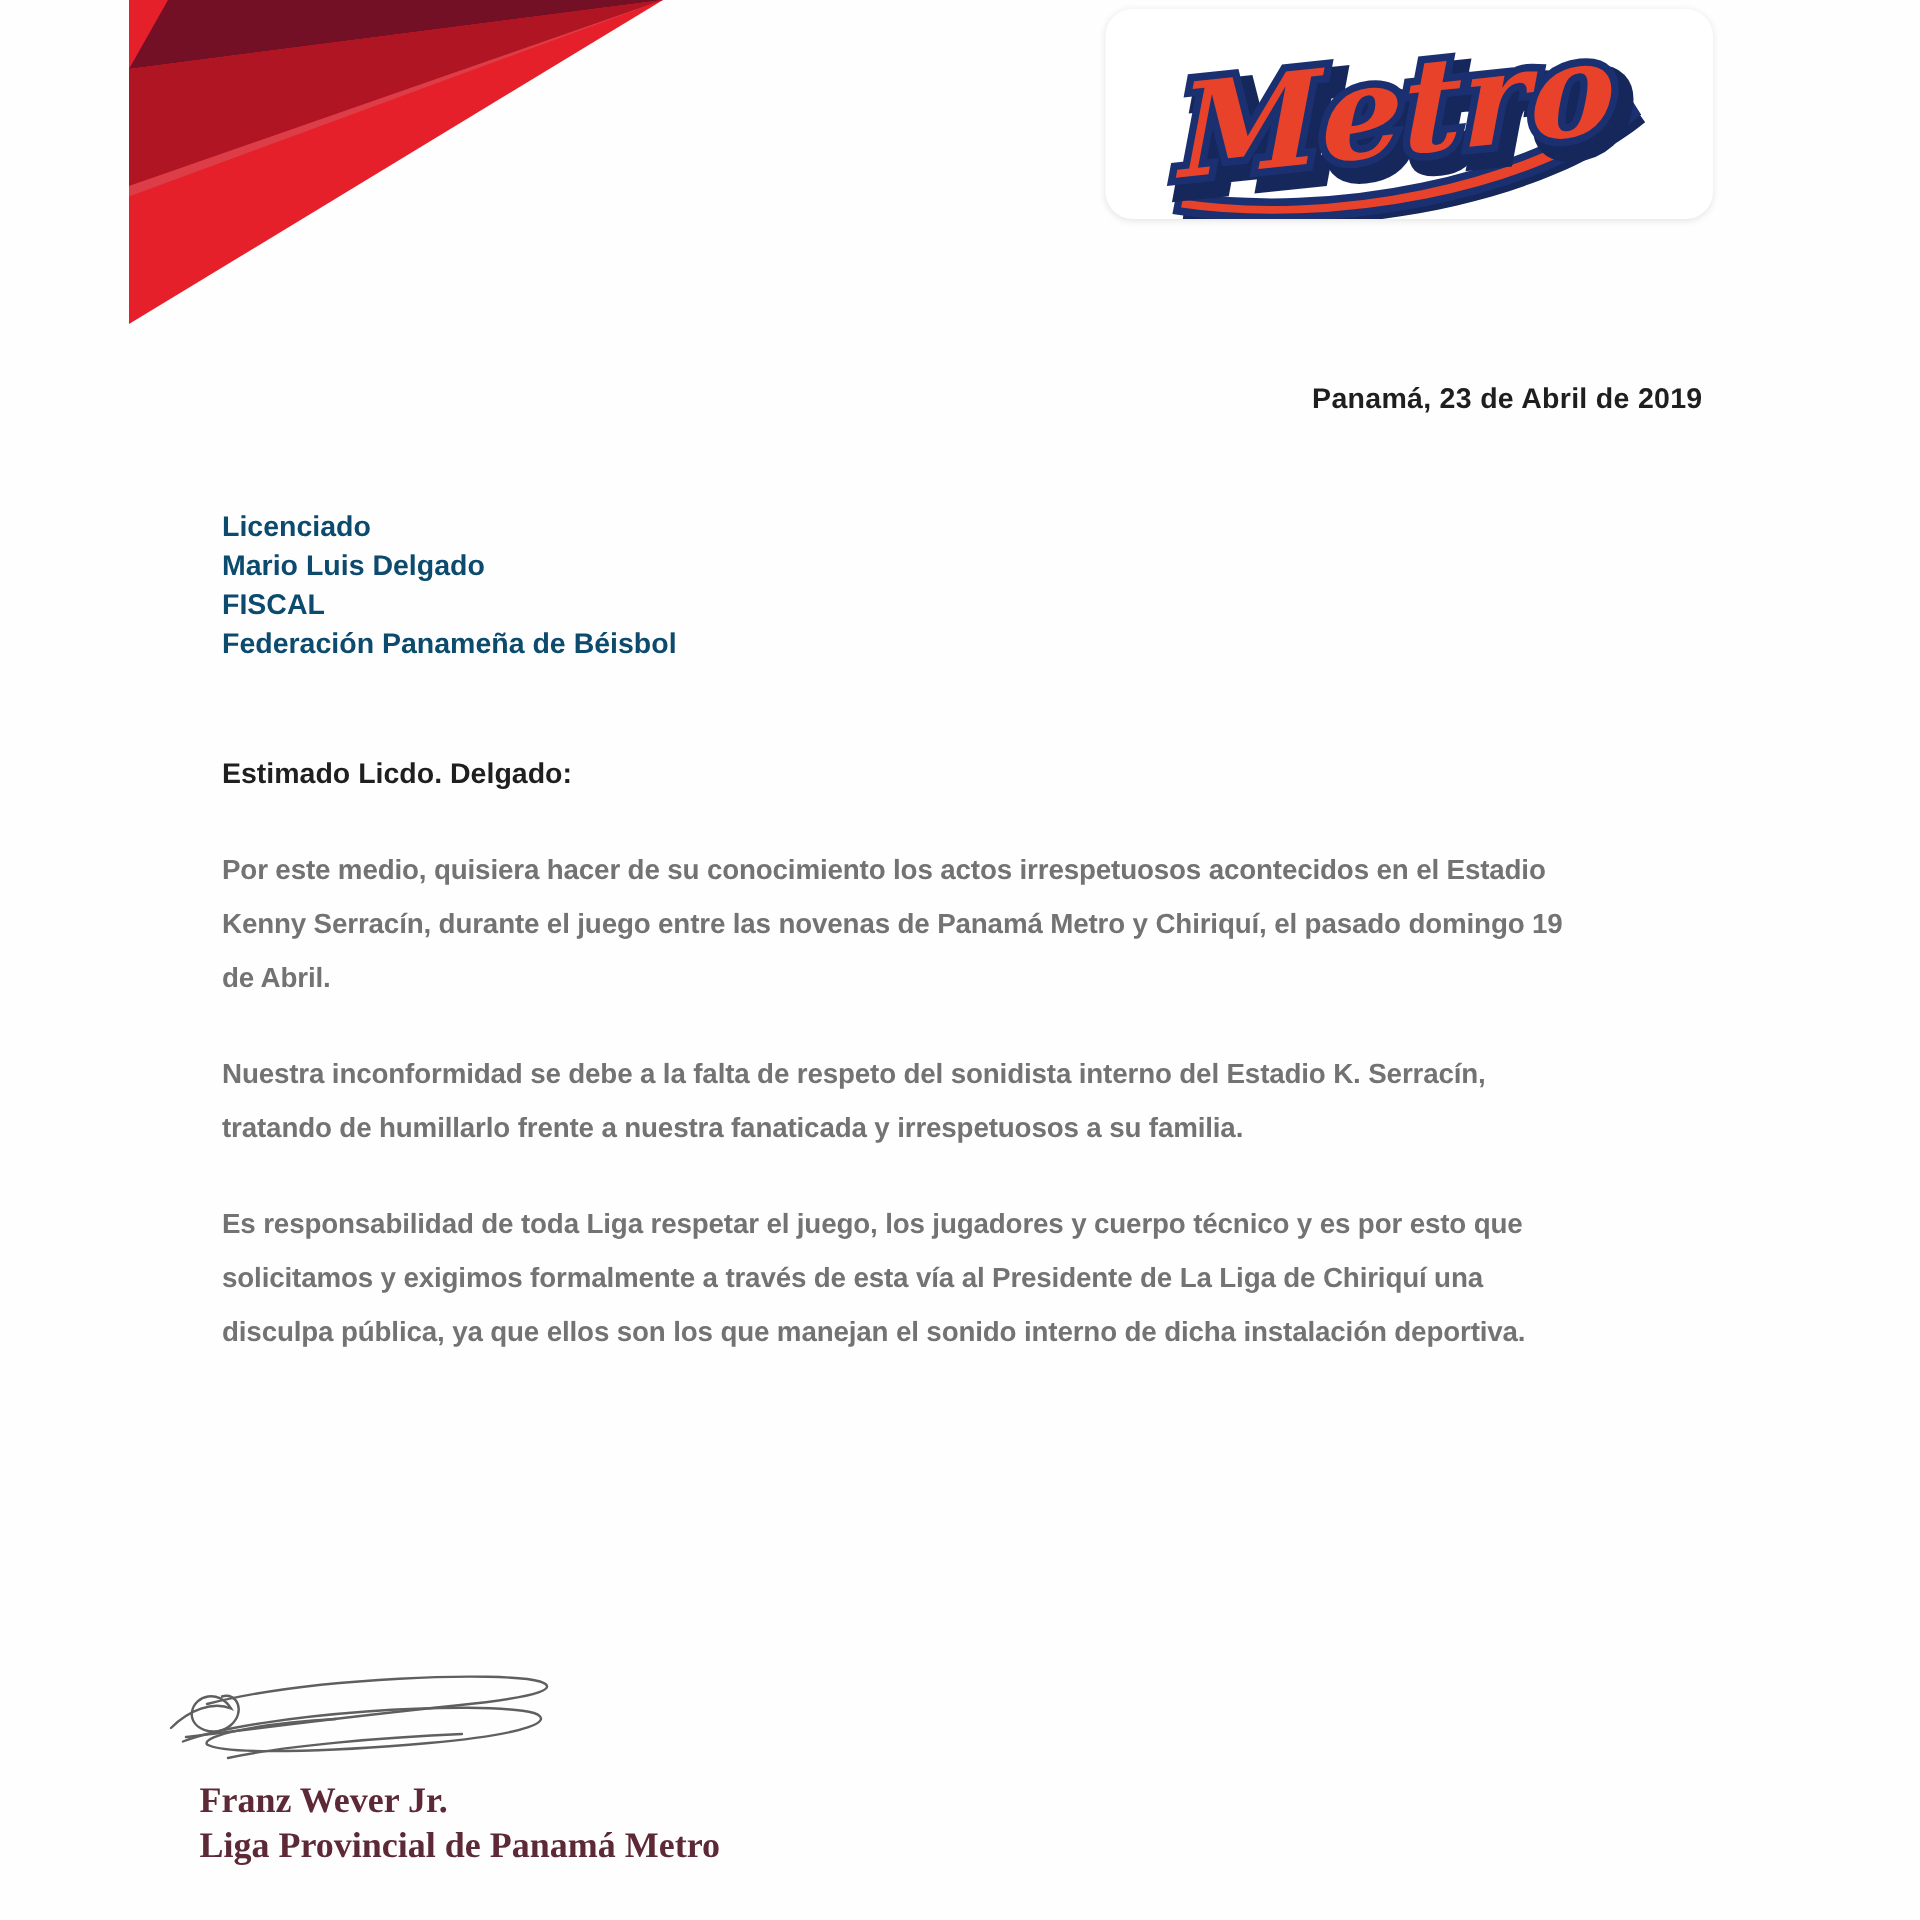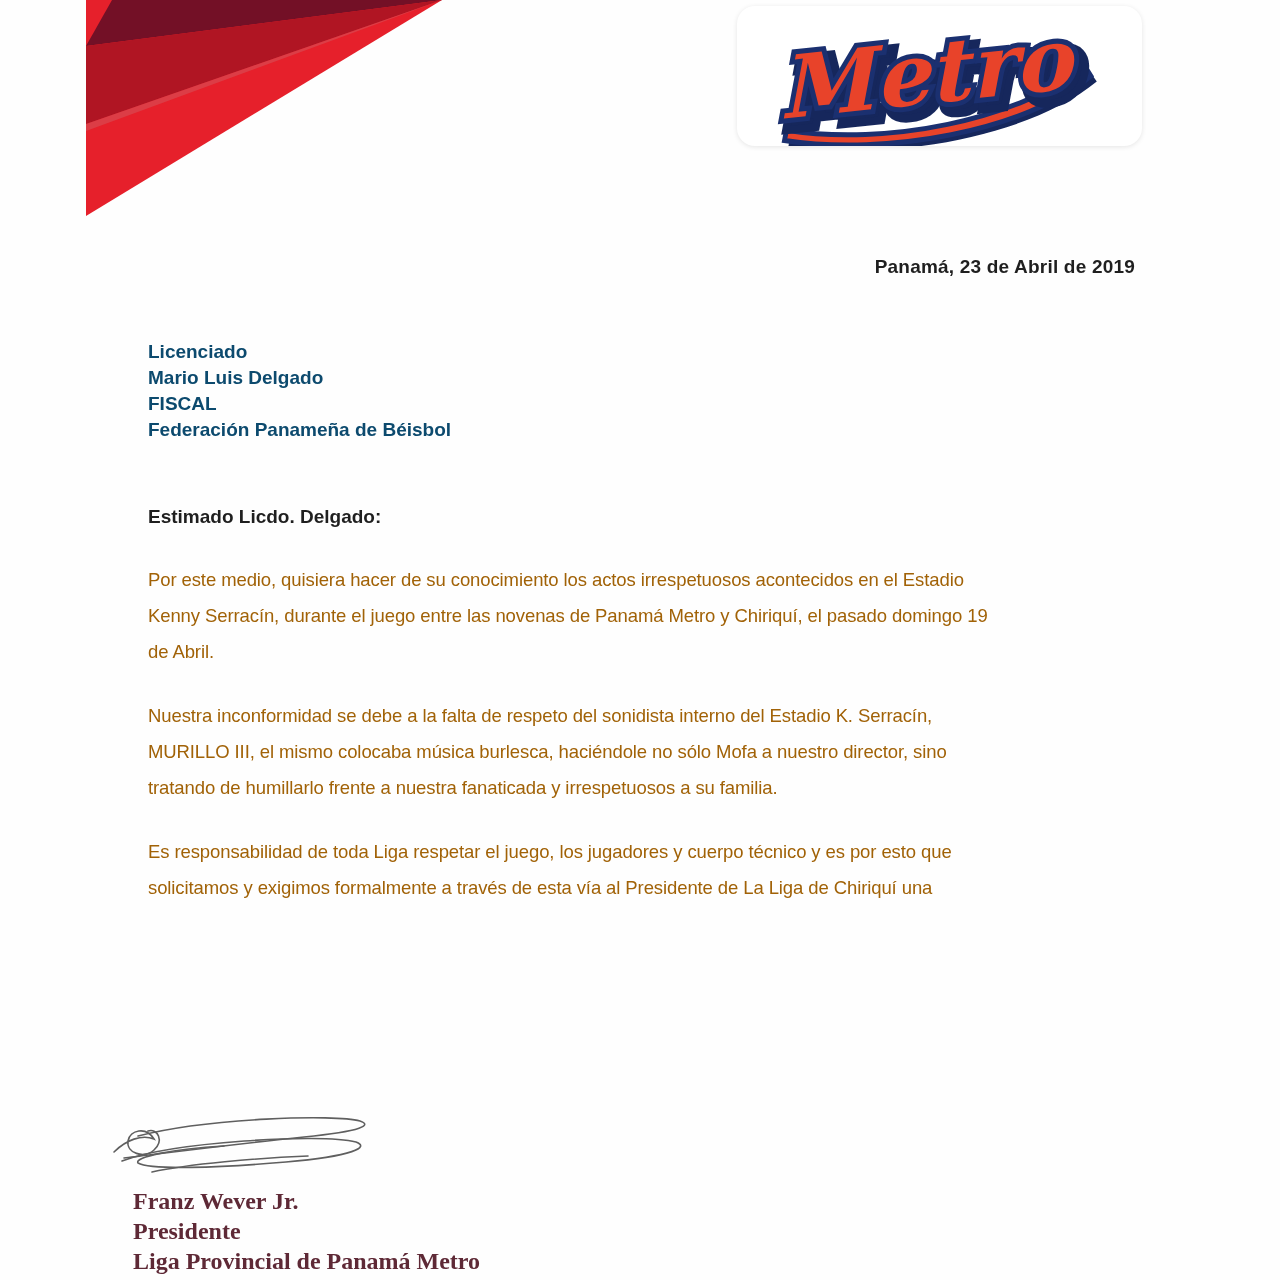--- a/index.html
+++ b/index.html
@@ -36,21 +36,21 @@
     position: absolute; left: 148px; top: 339px;
     font-size: 19px; font-weight: bold; color: #0c4a6e; line-height: 26px;
   }
   .salutation {
     position: absolute; left: 148px; top: 487px;
     font-size: 19px; font-weight: bold; color: #1f1f1f; margin-top: 19px;
   }
   .body-text { position: absolute; left: 148px; top: 562px; width: 1000px; }
   .para { margin-bottom: 28px; }
   .para .line {
-    font-size: 18.5px; font-weight: normal; color: #a16207;
+    font-size: 18.5px; font-weight: bold; color: #737373;
     line-height: 36px; white-space: nowrap; letter-spacing: -0.1px;
   }
   
   .scribble { position: absolute; left: 108px; top: 1112px; width: 290px; height: 72px; }
   .sig-block {
     position: absolute; left: 133px; top: 1186px;
     font-family: "Liberation Serif", serif;
     font-weight: bold; font-size: 24px; color: #5e2936; line-height: 30px;
   }
 </style>
@@ -92,37 +92,36 @@
   <div class="salutation">Estimado Licdo. Delgado:</div>
 
   <div class="body-text">
     <div class="para">
       <div class="line">Por este medio, quisiera hacer de su conocimiento los actos irrespetuosos acontecidos en el Estadio</div>
       <div class="line">Kenny Serracín, durante el juego entre las novenas de Panamá Metro y Chiriquí, el pasado domingo 19</div>
       <div class="line">de Abril.</div>
     </div>
     <div class="para">
       <div class="line">Nuestra inconformidad se debe a la falta de respeto del sonidista interno del Estadio K. Serracín,</div>
-      <div class="line">MURILLO III, el mismo colocaba música burlesca, haciéndole no sólo Mofa a nuestro director, sino</div>
       <div class="line">tratando de humillarlo frente a nuestra fanaticada y irrespetuosos a su familia.</div>
     </div>
     <div class="para">
       <div class="line">Es responsabilidad de toda Liga respetar el juego, los jugadores y cuerpo técnico y es por esto que</div>
       <div class="line">solicitamos y exigimos formalmente a través de esta vía al Presidente de La Liga de Chiriquí una</div>
+      <div class="line">disculpa pública, ya que ellos son los que manejan el sonido interno de dicha instalación deportiva.</div>
     </div>
   </div>
 
   <svg class="scribble" viewBox="0 0 290 72">
     <g fill="none" stroke="#5f5f5f" stroke-width="1.6" stroke-linecap="round">
       <path d="M6 40 C18 28 34 22 46 27 C38 14 22 18 20 29 C18 41 36 47 46 38 C56 29 50 16 40 19"></path>
       <path d="M30 24 C100 6 228 2 252 9 C264 13 256 19 196 25 C118 33 42 43 16 46"></path>
       <path d="M14 49 C64 30 212 21 248 30 C262 35 246 44 178 50 C110 56 42 58 30 51 C26 45 64 37 116 34"></path>
       <path d="M44 60 C80 52 150 46 200 44"></path>
     </g>
   </svg>
 
   <div class="sig-block">
     <div>Franz Wever Jr.</div>
-    <div>Presidente</div>
     <div>Liga Provincial de Panamá Metro</div>
   </div>
 
 </div>
 
 </body></html>

